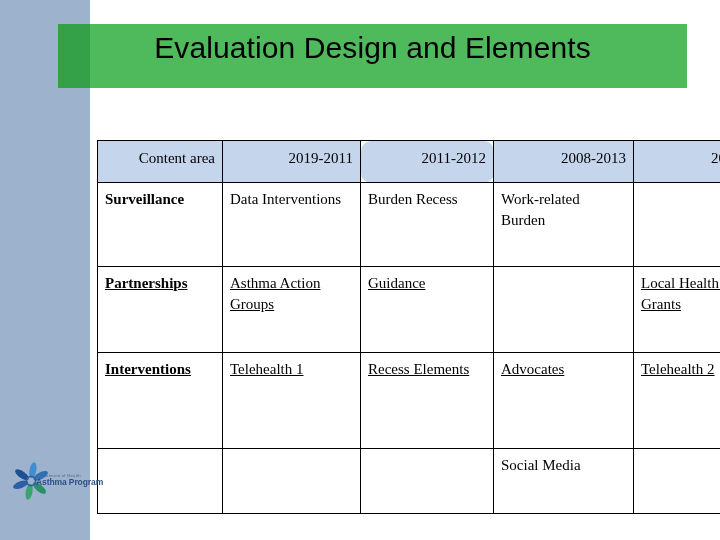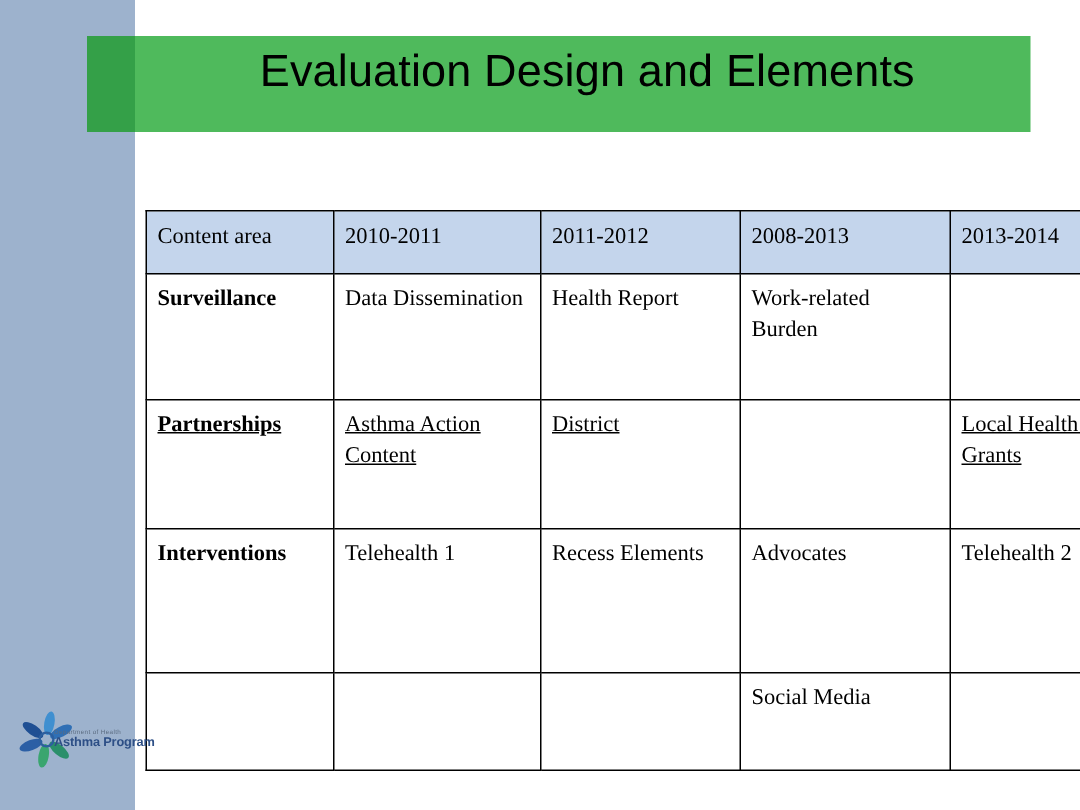--- a/index.html
+++ b/index.html
@@ -54,21 +54,20 @@
     height: 48px;
     display: flex;
     align-items: center;
     justify-content: center;
     color: #000000;
     font-family: "Liberation Sans", sans-serif;
     font-size: 30px;
     font-weight: 400;
     letter-spacing: 0.1px;
     white-space: nowrap;
-    margin-left: 19px;
   }
   
   #content-table {
     position: absolute;
     left: 97px;
     top: 140px;
     width: 611px;
     border-collapse: collapse;
     table-layout: fixed;
     font-family: "Liberation Serif", serif;
@@ -79,42 +78,43 @@
     border: 1.6px solid #000000;
     vertical-align: top;
     padding: 6px 7px 2px 7px;
     line-height: 1.42;
     word-wrap: break-word;
   }
   #content-table tr.header-row td {
     background: #c4d5ec;
     height: 32px;
     padding-top: 7px;
+    text-align: right;
   }
   #content-table tr.body-row td {
     background: #ffffff;
   }
   #content-table td.label-cell {
     font-weight: bold;
   }
   .col-0 { width: 110px; }
   .col-1 { width: 123px; }
-  .col-2 { width: 118px; }
+  .col-2 { width: 118px; border-radius: 10px; }
   .col-3 { width: 125px; }
   .col-4 { width: 135px; }
   .r-h   { height: 46px; }
   .r-0   { height: 75px; margin-left: 36px; }
   .r-1   { height: 77px; text-decoration: underline; }
-  .r-2   { height: 87px; }
+  .r-2   { height: 87px; text-decoration: underline; }
   .r-3   { height: 56px; }
   
   #logo {
     position: absolute;
     left: 8px;
-    top: 468px;
+    top: 456px;
     width: 84px;
     height: 56px;
   }
   #logo-mark {
     position: absolute;
     left: 2px;
     top: 4px;
     width: 42px;
     height: 42px;
   }
@@ -150,38 +150,38 @@
   <div id="sidebar"></div>
 
   <div id="title-banner"></div>
   <div id="title-banner-overlap"></div>
   <div id="title-text">Evaluation Design and Elements</div>
 
   <table id="content-table">
     <tbody>
       <tr class="header-row">
         <td class="col-0 r-h">Content area</td>
-        <td class="col-1 r-h">2010-2011</td>
+        <td class="col-1 r-h">2019-2011</td>
         <td class="col-2 r-h">2011-2012</td>
         <td class="col-3 r-h">2008-2013</td>
         <td class="col-4 r-h">2013-2014</td>
       </tr>
 
       <tr class="body-row">
         <td class="col-0 r-0 label-cell">Surveillance</td>
-        <td class="col-1 r-0">Data Dissemination</td>
-        <td class="col-2 r-0">Health Report</td>
+        <td class="col-1 r-0">Data Interventions</td>
+        <td class="col-2 r-0">Burden Recess</td>
         <td class="col-3 r-0">Work-related Burden</td>
         <td class="col-4 r-0"></td>
       </tr>
 
       <tr class="body-row">
         <td class="col-0 r-1 label-cell">Partnerships</td>
-        <td class="col-1 r-1">Asthma Action Content</td>
-        <td class="col-2 r-1">District</td>
+        <td class="col-1 r-1">Asthma Action Groups</td>
+        <td class="col-2 r-1">Guidance</td>
         <td class="col-3 r-1"></td>
         <td class="col-4 r-1">Local Health District Grants</td>
       </tr>
 
       <tr class="body-row">
         <td class="col-0 r-2 label-cell">Interventions</td>
         <td class="col-1 r-2">Telehealth 1</td>
         <td class="col-2 r-2">Recess Elements</td>
         <td class="col-3 r-2">Advocates</td>
         <td class="col-4 r-2">Telehealth 2</td>

